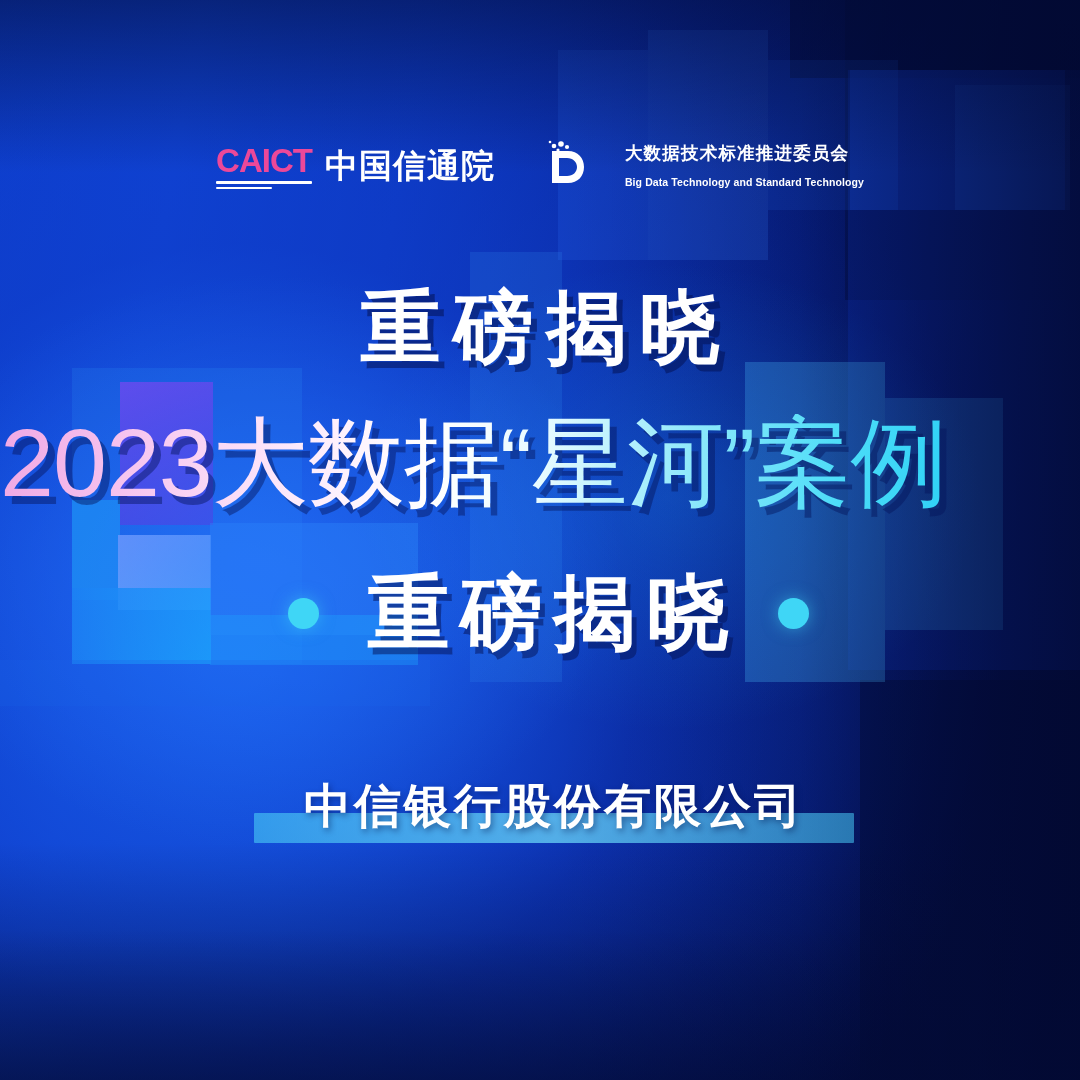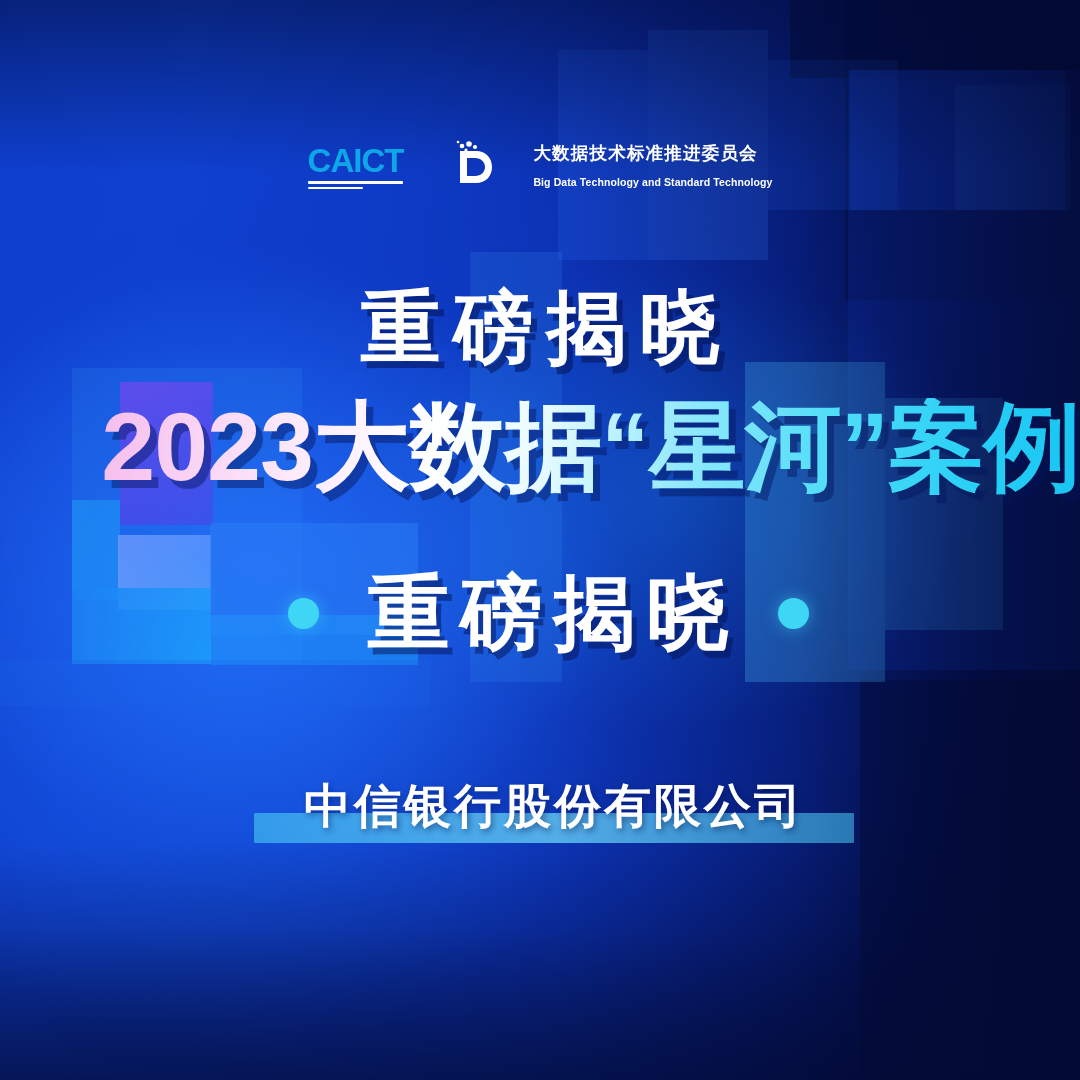--- a/index.html
+++ b/index.html
@@ -26,41 +26,41 @@
     background:
       linear-gradient(180deg, rgba(2,10,52,0.55) 0%, rgba(2,10,52,0) 16%, rgba(2,10,52,0) 78%, rgba(2,10,52,0.60) 100%),
       linear-gradient(270deg, rgba(2,8,46,0.72) 0%, rgba(2,8,46,0.12) 26%, rgba(2,8,46,0) 48%);
   }
   .blk{position:absolute;}
   
   .logorow{position:absolute;left:0;right:0;top:140px;height:52px;
     display:flex;align-items:center;justify-content:center;gap:46px;}
   .logo-caict{display:flex;align-items:flex-end;gap:13px;}
   .caict-mark{position:relative;}
-  .caict-word{color:#0ea5e9;font-weight:bold;font-size:33px;letter-spacing:-1px;
+  .caict-word{color:#ec4899;font-weight:bold;font-size:33px;letter-spacing:-1px;
     font-family:"Liberation Sans",sans-serif;line-height:1;}
   .caict-rule{height:3.5px;background:#fff;margin-top:4px;border-radius:1px;}
   .caict-rule.b{height:2px;width:58%;margin-top:2.5px;}
   .caict-cn{color:#fff;font-size:33px;font-weight:bold;letter-spacing:1px;line-height:1.05;
     padding-bottom:5px;}
   .logo-bdtsc{display:flex;align-items:center;gap:13px;}
   .bdtsc-text{display:flex;flex-direction:column;gap:14px;margin-left:25px;}
   .bdtsc-cn{color:#fff;font-size:17.5px;font-weight:bold;letter-spacing:1.2px;line-height:1;}
   .bdtsc-en{color:#fff;font-size:10.5px;font-weight:bold;letter-spacing:0.1px;line-height:1;
     font-family:"Liberation Sans",sans-serif;}
   
   .h1{
     position:absolute;left:0;right:0;top:288px;text-align:center;
     color:#fff;font-size:80px;font-weight:bold;letter-spacing:13px;
     text-indent:13px;line-height:1;
     text-shadow:6px 7px 0 rgba(3,18,85,0.55);
   }
   .h2{
-    position:absolute;left:0;right:0;top:398px;text-align:right;
-    font-size:97px;font-weight:bold;letter-spacing:-1px;line-height:1;
+    position:absolute;left:0;right:0;top:414px;text-align:left;
+    font-size:97px;font-weight:normal;letter-spacing:-1px;line-height:1;
     background:linear-gradient(95deg,#f0a8e4 0%,#f6c4ef 12%,#fde9fb 27%,#ffffff 40%,
                #e8fbff 50%,#8de8fb 64%,#4bdcf8 78%,#23cdf5 92%,#19c4f2 100%);
     -webkit-background-clip:text;background-clip:text;color:transparent;
     -webkit-text-fill-color:transparent;
     filter:drop-shadow(7px 8px 0 rgba(4,20,90,0.45));
   }
   .h3row{
     position:absolute;left:0;right:0;top:572px;
     display:flex;align-items:center;justify-content:center;gap:38px;margin-left:16px;
   }
@@ -117,20 +117,21 @@
   <div class="bg bg-vign"></div>
 
   <div class="logorow">
 
     <div class="logo-caict">
       <div class="caict-mark">
         <div class="caict-word">CAICT</div>
         <div class="caict-rule"></div>
         <div class="caict-rule b"></div>
       </div>
+      <div class="caict-cn">中国信通院</div>
     </div>
 
     <div class="logo-bdtsc">
       <span>
         <svg width="46" height="48" viewBox="0 0 46 48" aria-hidden="true">
           <path d="M11 11 H27 C37 11 43 18 43 27 C43 36 37 43 27 43 H11 Z
                    M18 18 V36 H26 C32 36 36 32 36 27 C36 22 32 18 26 18 Z" fill="#ffffff" fill-rule="evenodd"></path>
           <circle cx="13" cy="6" r="2.3" fill="#ffffff"></circle>
           <circle cx="20" cy="4" r="2.8" fill="#ffffff"></circle>
           <circle cx="26" cy="7" r="2.1" fill="#ffffff"></circle>

